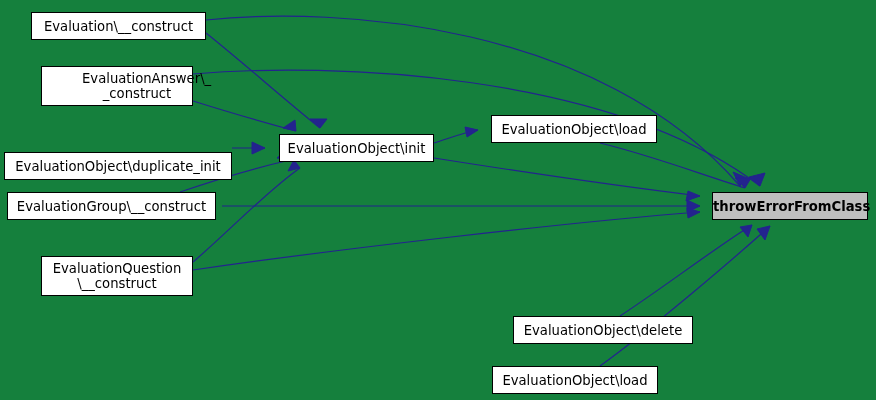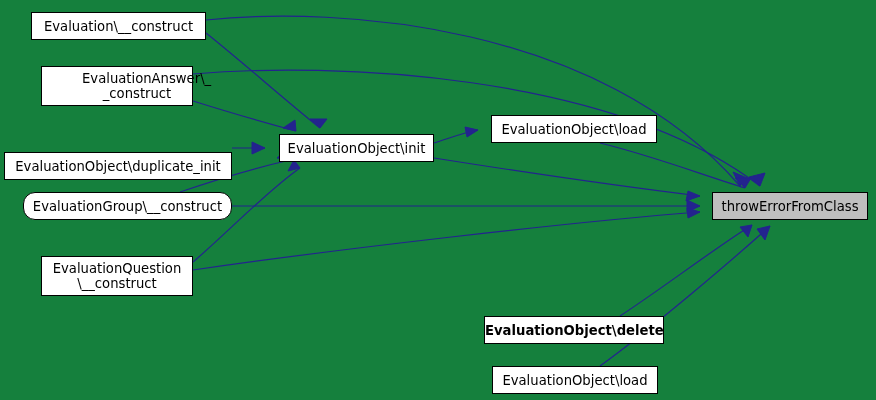--- a/index.html
+++ b/index.html
@@ -35,20 +35,21 @@
     text-align: center;
     color: #000000;
     font-size: 13.2px;
     line-height: 15px;
     white-space: pre;
     letter-spacing: 0px;
     z-index: 5;
   }
   .node.highlight {
     background: #bfbfbf;
+    font-weight: bold;
   }
   .node-label {
     display: block;
     width: 100%;
     text-align: center;
   }
 </style>
 </head>
 <body>
 
@@ -108,21 +109,21 @@
       </g>
       <g>
         <path d="M600,366 C650,330 730,262 770,226" fill="none" stroke="#23238e" stroke-width="1.2"></path>
         <path d="M770,226 L757,229 L765,240 Z" fill="#23238e" stroke="#23238e" stroke-width="1"></path>
       </g>
     </svg>
 <div class="node" style="left: 31px; top: 12px; width: 175px; height: 28px; border-color: rgb(0, 0, 0); background: rgb(255, 255, 255); color: rgb(0, 0, 0);"><span class="node-label">Evaluation\__construct</span></div>
     <div class="node" style="left: 41px; top: 66px; width: 152px; height: 40px; border-color: rgb(0, 0, 0); background: rgb(255, 255, 255); color: rgb(0, 0, 0); padding-left: 40px;"><span class="node-label">EvaluationAnswer\_
 _construct</span></div>
     <div class="node" style="left: 4px; top: 134px; width: 228px; height: 28px; border-color: rgb(0, 0, 0); background: rgb(255, 255, 255); color: rgb(0, 0, 0); margin-top: 18px;"><span class="node-label">EvaluationObject\duplicate_init</span></div>
-    <div class="node" style="left: 23px; top: 192px; width: 209px; height: 28px; border-color: rgb(0, 0, 0); background: rgb(255, 255, 255); color: rgb(0, 0, 0); border-radius: 12px;"><span class="node-label">EvaluationGroup\__construct</span></div>
+    <div class="node" style="left: 7px; top: 192px; width: 209px; height: 28px; border-color: rgb(0, 0, 0); background: rgb(255, 255, 255); color: rgb(0, 0, 0);"><span class="node-label">EvaluationGroup\__construct</span></div>
     <div class="node" style="left: 41px; top: 256px; width: 152px; height: 40px; border-color: rgb(0, 0, 0); background: rgb(255, 255, 255); color: rgb(0, 0, 0); justify-content: center;"><span class="node-label">EvaluationQuestion
 \__construct</span></div>
     <div class="node" style="left: 279px; top: 134px; width: 155px; height: 28px; border-color: rgb(0, 0, 0); background: rgb(255, 255, 255); color: rgb(0, 0, 0);"><span class="node-label">EvaluationObject\init</span></div>
     <div class="node" style="left: 491px; top: 115px; width: 166px; height: 28px; border-color: rgb(0, 0, 0); background: rgb(255, 255, 255); color: rgb(0, 0, 0);"><span class="node-label">EvaluationObject\load</span></div>
     <div class="node highlight" style="left: 712px; top: 192px; width: 156px; height: 28px; border-color: rgb(0, 0, 0); background: rgb(191, 191, 191); color: rgb(0, 0, 0);"><span class="node-label">throwErrorFromClass</span></div>
-    <div class="node" style="left: 484px; top: 316px; width: 180px; height: 28px; border-color: rgb(0, 0, 0); background: rgb(255, 255, 255); color: rgb(0, 0, 0); font-weight: bold;"><span class="node-label">EvaluationObject\delete</span></div>
+    <div class="node" style="left: 513px; top: 316px; width: 180px; height: 28px; border-color: rgb(0, 0, 0); background: rgb(255, 255, 255); color: rgb(0, 0, 0);"><span class="node-label">EvaluationObject\delete</span></div>
     <div class="node" style="left: 492px; top: 366px; width: 166px; height: 28px; border-color: rgb(0, 0, 0); background: rgb(255, 255, 255); color: rgb(0, 0, 0);"><span class="node-label">EvaluationObject\load</span></div>
   </div>
 
 </body></html>

